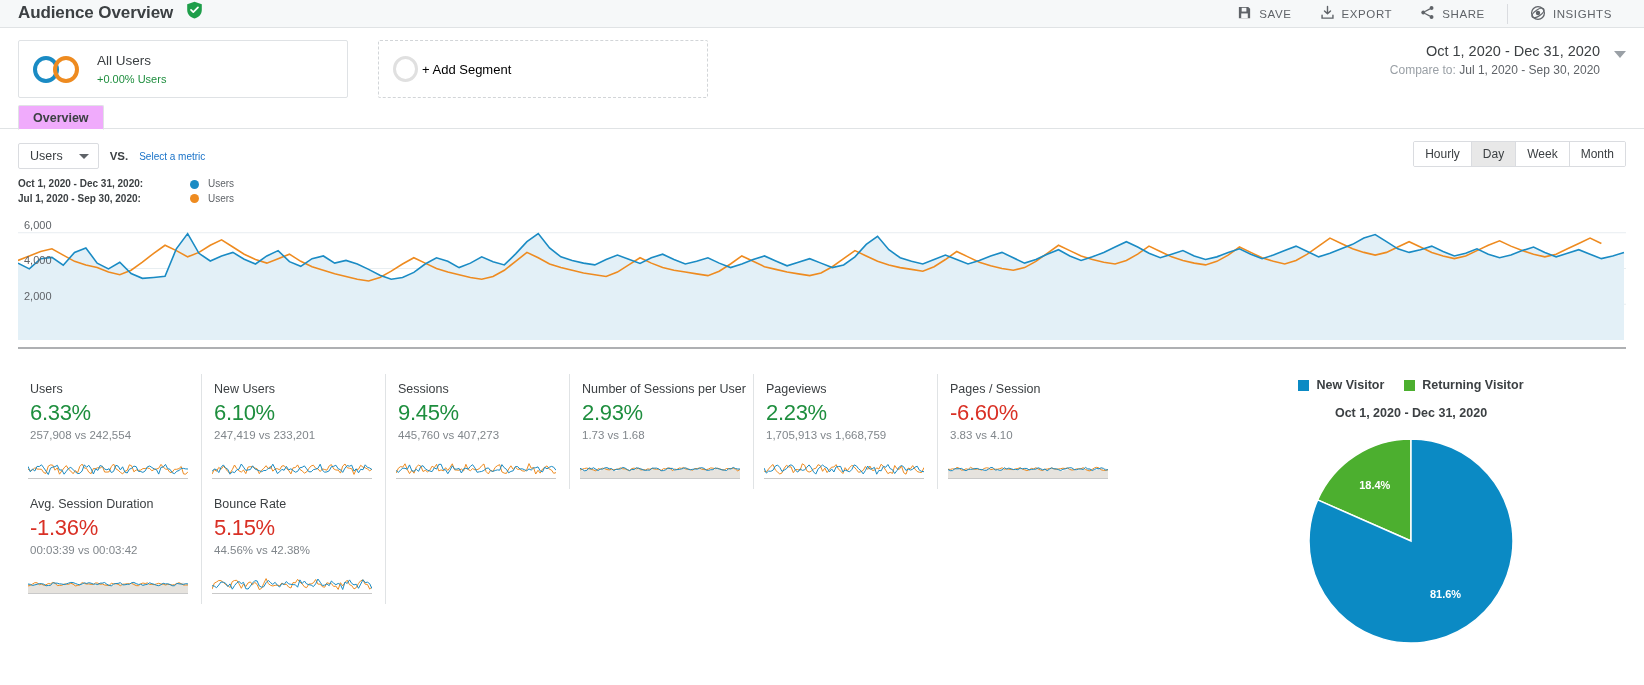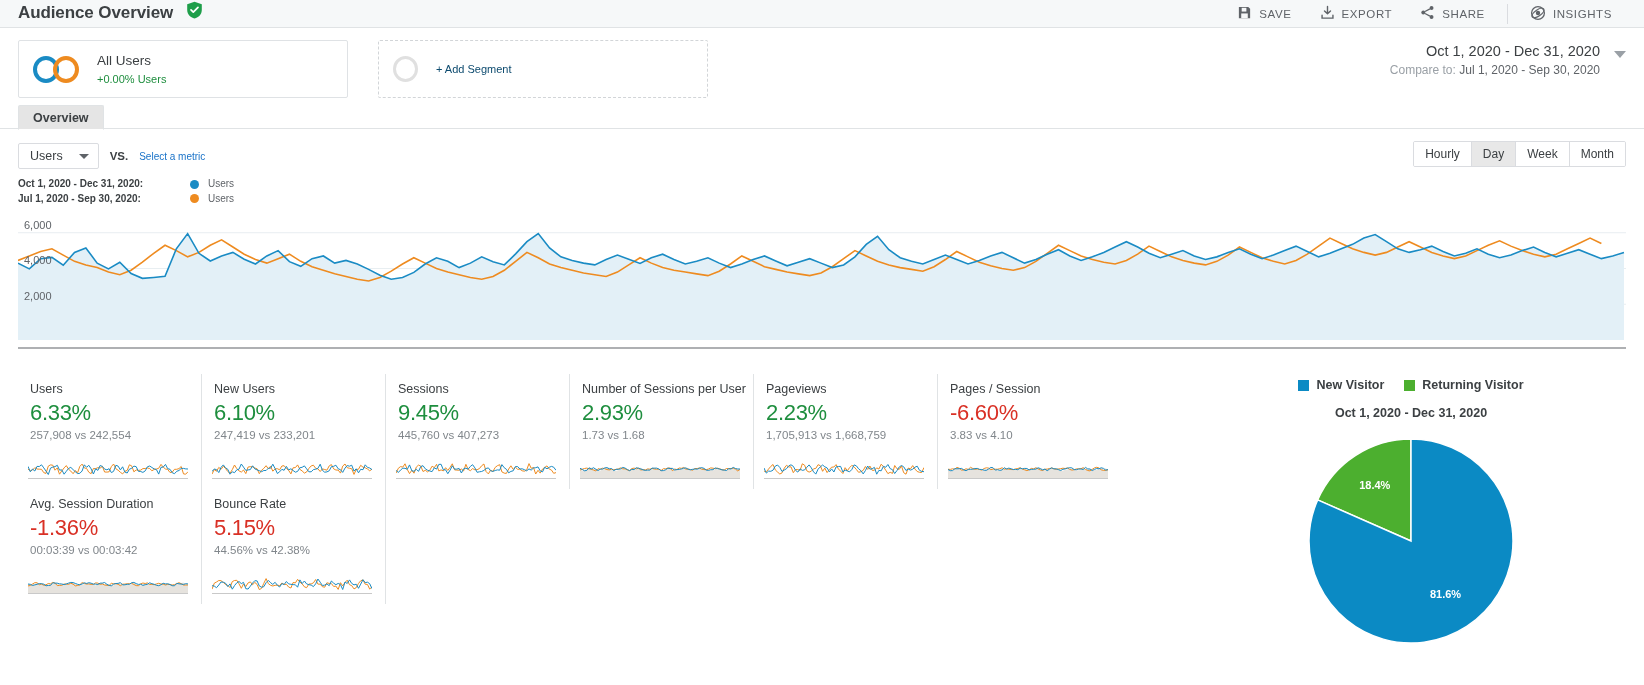--- a/index.html
+++ b/index.html
@@ -74,21 +74,21 @@
   .ring.blue { left:0; border-color:#1a8bc4; }
   .ring.orange { left:20px; border-color:#ee8b20; }
   .ring.gray-empty {
     position:relative; top:0; left:0;
     width:25px; height:26px; border:3px solid #e0e0e0;
   }
   .seg-txt { margin-left:8px; line-height:1.3; }
   .seg-name { font-size:13.5px; color:#3c4043; }
   .seg-sub { font-size:11px; color:#1e8e3e; margin-top:2px; }
   .seg-add-label {
-    font-size:11px; color:#0c4a6e; margin-left:18px;
+    font-size:13px; color:#000000; margin-left:4px;
   }
 
   .daterange {
     position:absolute; right:18px; top:14px;
     text-align:right; cursor:pointer;
     display:flex; align-items:flex-start; gap:14px;
   }
   .dr-main { font-size:14.5px; color:#3c4043; line-height:1.35; }
   .dr-sub { font-size:12px; color:#9aa0a6; margin-top:1px; }
   .dr-sub .dr-sub-dates { color:#5f6368; }
@@ -102,21 +102,21 @@
   .tabbar {
     position:relative;
     padding-left:18px;
     border-bottom:1px solid #e0e3e5;
     height:25px;
   }
   .tab {
     display:inline-block;
     border:1px solid #e0e3e5;
     border-bottom:1px solid #fff;
-    background:#e5e5e5;
+    background:#f0abfc;
     font-size:12.5px; font-weight:bold; color:#3c4043;
     padding:5px 14px 4px 14px;
     position:relative; top:1px;
     border-radius:2px 2px 0 0;
     cursor:pointer;
   }
 
   
   .chart-panel { padding:0 18px; position:relative; }
 

